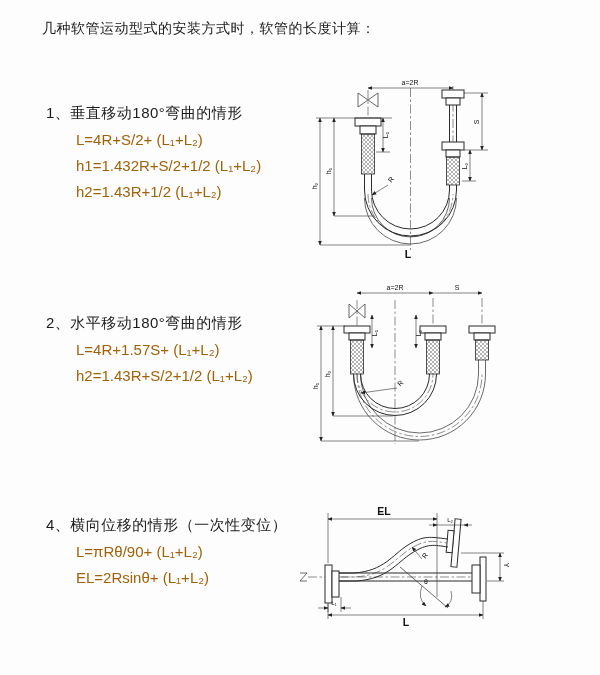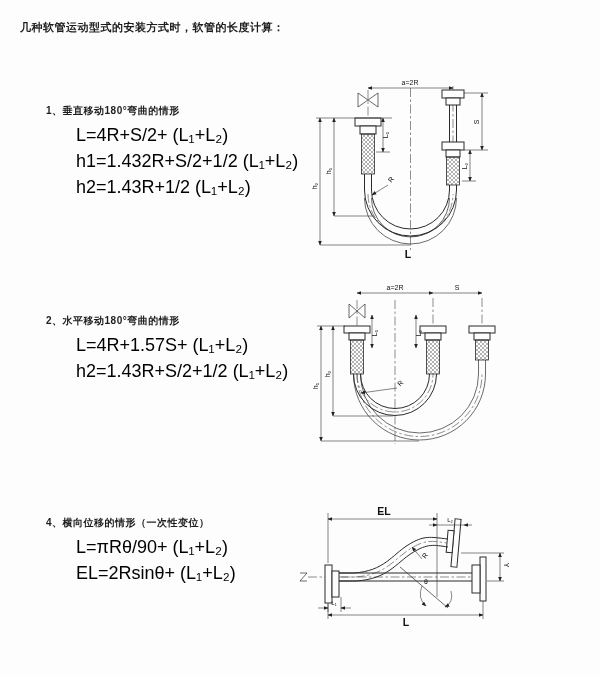--- a/index.html
+++ b/index.html
@@ -2,29 +2,29 @@
 <html><head>
 <meta charset="utf-8">
 <style>
   html,body{margin:0;padding:0;}
   body{
     width:600px;height:675px;position:relative;background:#fdfdfd;
     font-family:"Liberation Sans","DejaVu Sans",sans-serif;color:#1c1c1c;
     overflow:hidden;
   }
   .page-title{
-    position:absolute;left:20px;top:20px;font-size:11px;font-weight:700;
+    position:absolute;left:42px;top:20px;font-size:14px;font-weight:400;
     letter-spacing:0.5px;white-space:nowrap;
   }
   .section{position:absolute;left:36px;width:280px;}
-  .section .heading{font-size:10px;font-weight:700;padding-left:10px;
+  .section .heading{font-size:15px;font-weight:400;padding-left:10px;
     letter-spacing:0.5px;white-space:nowrap;}
   .section .formulas{padding-left:40px;margin-top:4px;}
-  .section .formula{font-size:18px;line-height:26px;white-space:nowrap;
-    font-weight:500;color:#000000;}
+  .section .formula{font-size:15px;line-height:26px;white-space:nowrap;
+    font-weight:500;color:#a16207;}
   #sec1{top:104px;} #sec2{top:314px;} #sec3{top:516px;}
   svg{position:absolute;overflow:visible;}
   #svg1{left:308px;top:68px;} #svg2{left:305px;top:278px;} #svg3{left:298px;top:493px;}
   .ln{stroke:#2b2b2b;stroke-width:1;fill:none;}
   .thin{stroke:#2b2b2b;stroke-width:0.7;fill:none;}
   .dim{stroke:#333;stroke-width:0.6;fill:none;}
   .cl{stroke:#444;stroke-width:0.6;fill:none;stroke-dasharray:9 2.5 2.5 2.5;}
   .braid{fill:url(#braidpat);stroke:#2b2b2b;stroke-width:0.8;}
   .fit{fill:#fdfdfd;stroke:#2b2b2b;stroke-width:1;}
   text{fill:#111;font-family:"Liberation Sans","DejaVu Sans",sans-serif;}

